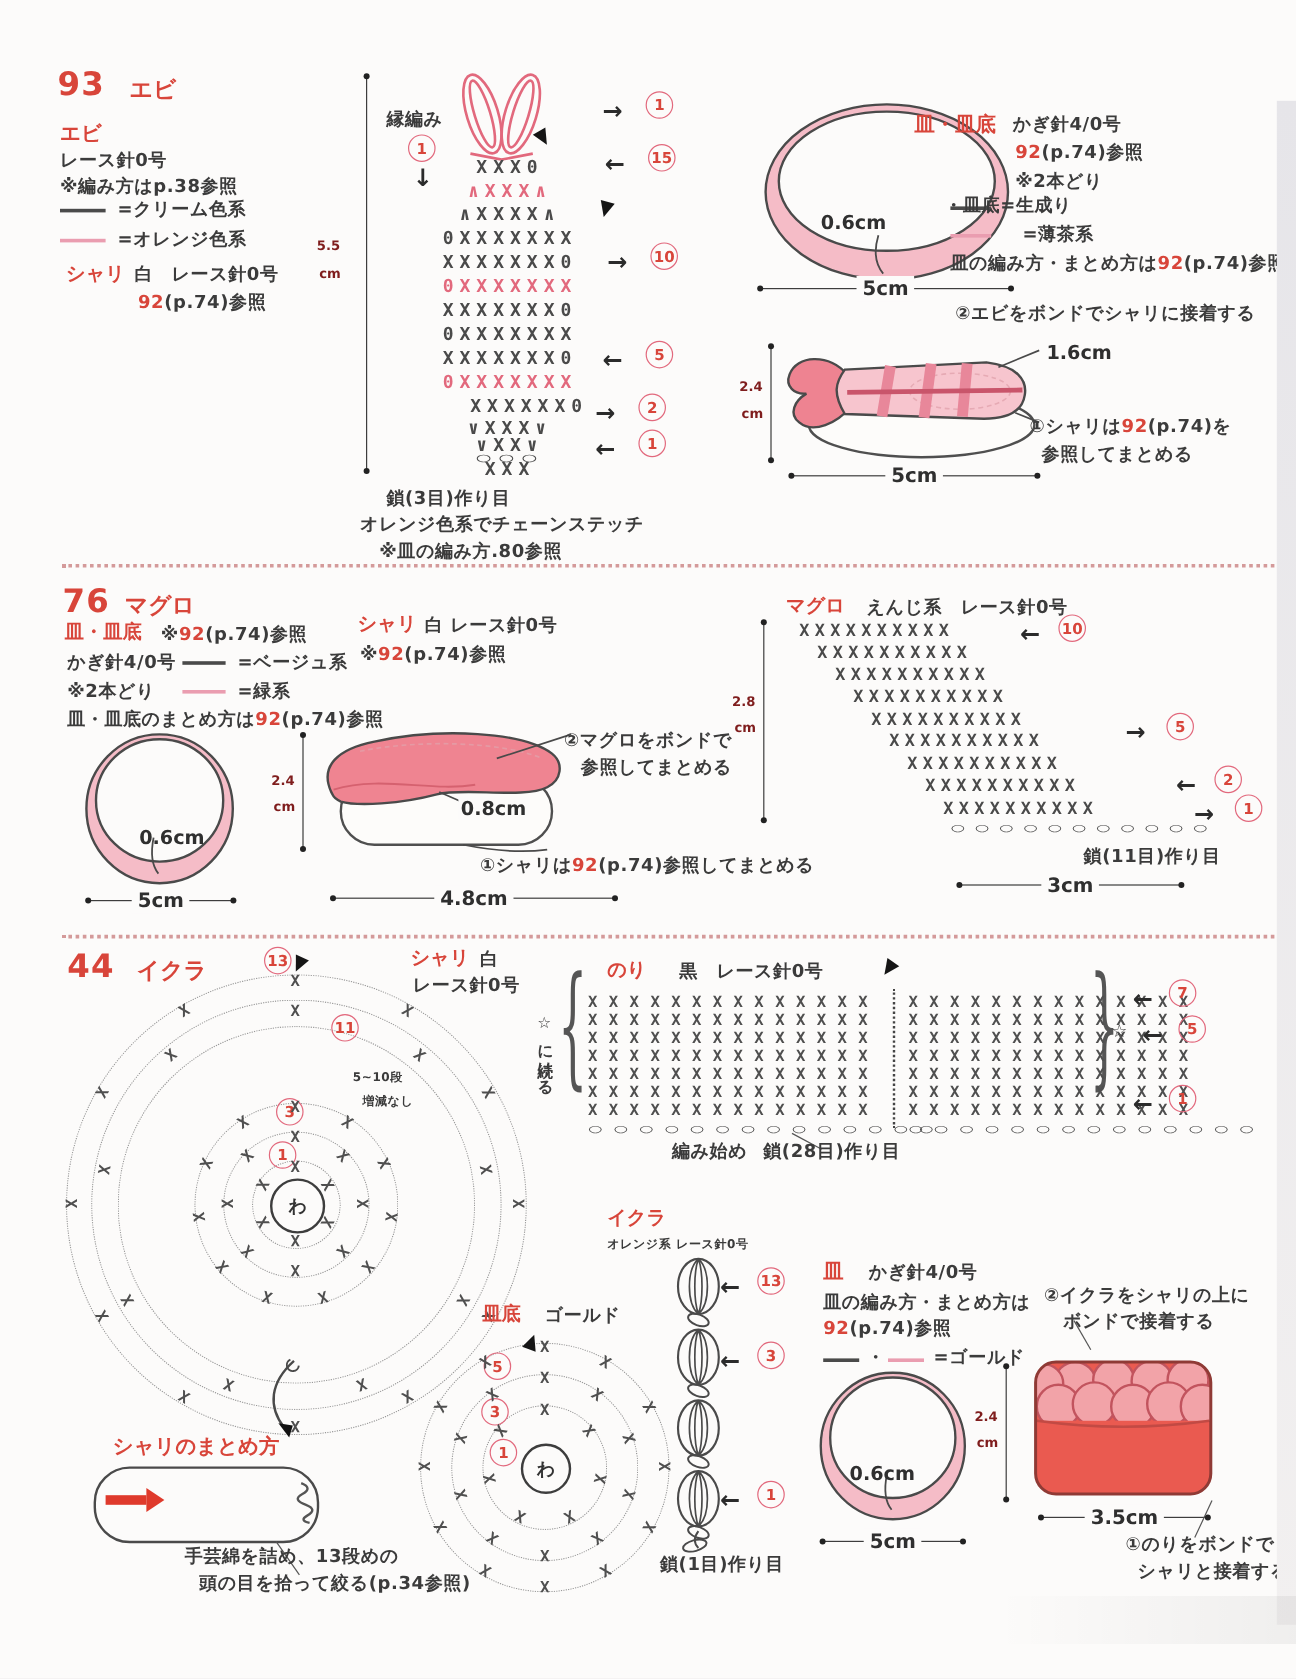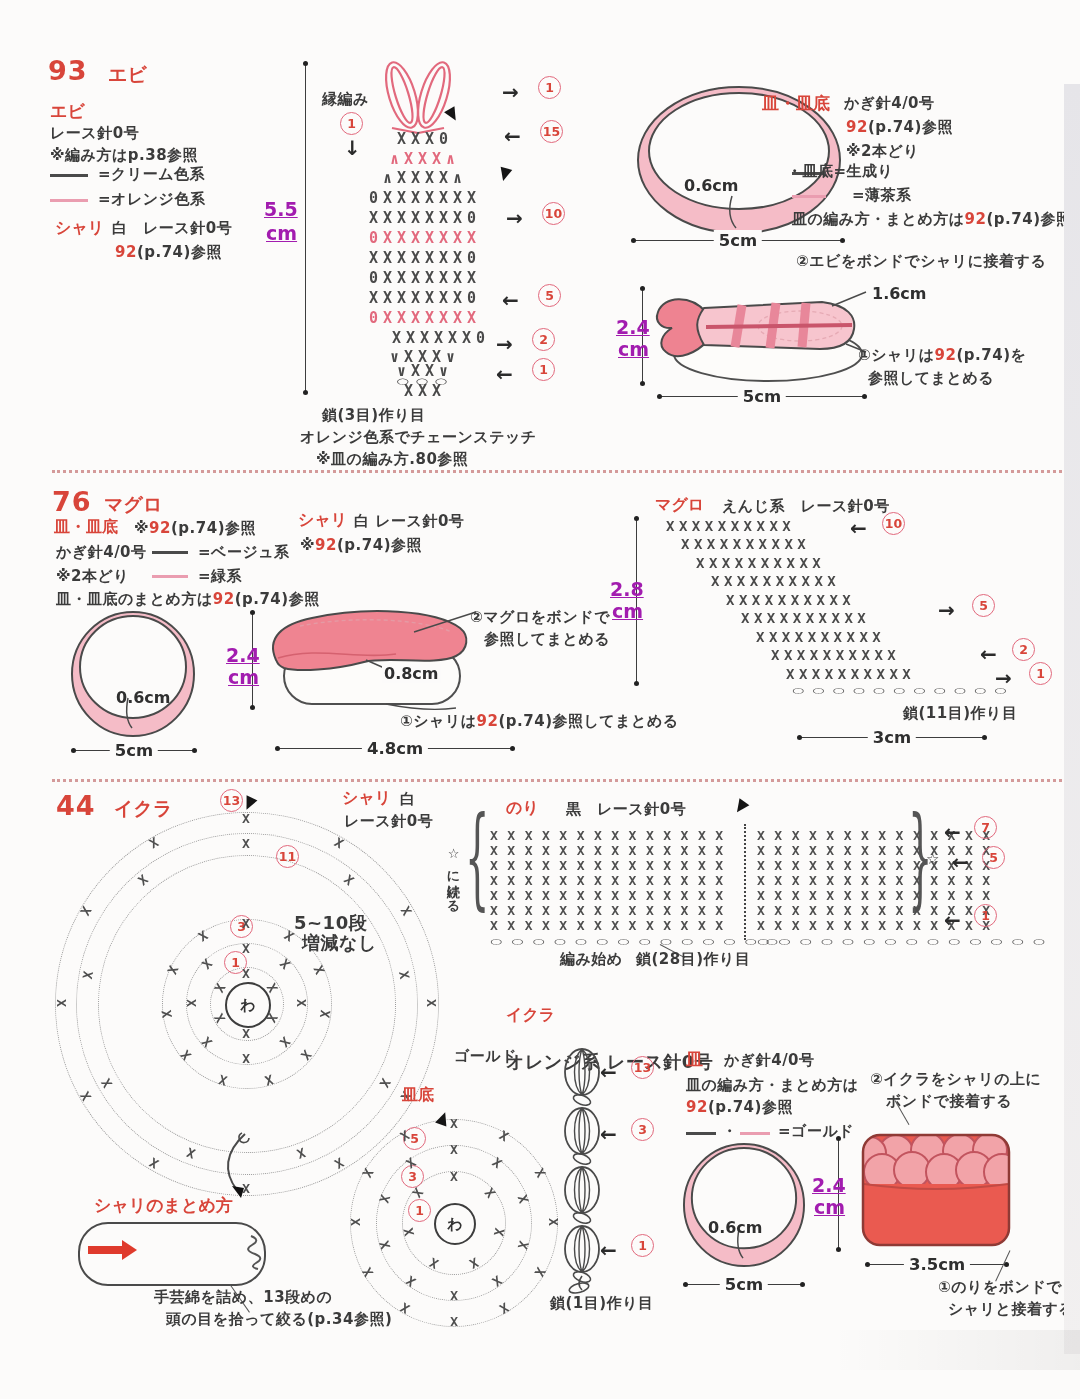--- a/index.html
+++ b/index.html
@@ -1,20 +1,20 @@
 <!DOCTYPE html>
 <html><head>
 <meta charset="utf-8">
 <style>
   html,body{margin:0;padding:0;background:#e9e7e6;}
   #page{position:relative;width:1080px;height:1399px;margin:0 auto;background:#fcfbfa;
         font-family:"DejaVu Sans",sans-serif;overflow:hidden;}
   .abs{position:absolute;}
   .t{position:absolute;font-size:15px;font-weight:600;color:#3b3b3b;white-space:nowrap;letter-spacing:.5px;}
-  .sm{font-size:18px;margin-top:20px;}
+  .sm{font-size:10px;}
   .b{font-weight:700;}
   .red{color:#d8453a;}
   .secnum{position:absolute;font-size:27px;font-weight:700;color:#d8453a;letter-spacing:1px;}
   .secname{position:absolute;font-size:19px;font-weight:700;color:#d8453a;}
   .part{position:absolute;font-size:17px;font-weight:700;color:#d8453a;white-space:nowrap;}
   .cnum{position:absolute;box-sizing:border-box;width:23px;height:23px;border:1.6px solid #e2697d;
         border-radius:50%;color:#d8453a;font-size:12.5px;font-weight:700;display:flex;
         align-items:center;justify-content:center;}
   .arr{position:absolute;font-size:20px;font-weight:700;color:#2b2b2b;line-height:1;}
   .arr.l::before{content:"←";} .arr.r::before{content:"→";} .arr.d::before{content:"↓";}
@@ -28,21 +28,21 @@
   .chainr{position:absolute;font-size:15px;font-weight:700;color:#4a4a4a;white-space:nowrap;
         transform:scaleY(.55);text-align:center;}
   .vdim{position:absolute;border-left:1.7px solid #3d3d3d;width:0;}
   .vdim::before,.vdim::after{content:"";position:absolute;left:-3.3px;width:5px;height:5px;background:#222;border-radius:50%;}
   .vdim::before{top:-2px;} .vdim::after{bottom:-2px;}
   .hdim{position:absolute;border-top:1.7px solid #3d3d3d;height:0;}
   .hdim::before,.hdim::after{content:"";position:absolute;top:-3.3px;width:5px;height:5px;background:#222;border-radius:50%;}
   .hdim::before{left:-1px;} .hdim::after{right:-1px;}
   .hdim .dimlab{position:absolute;left:50%;top:-11px;transform:translate(-50%,0);background:#fcfbfa;
         padding:0 5px;font-size:16.5px;font-weight:700;color:#2f2f2f;white-space:nowrap;line-height:1.3;}
-  .dimv{position:absolute;font-size:19px;font-weight:700;color:#a21caf;white-space:nowrap;text-decoration:underline;}
+  .dimv{position:absolute;font-size:11px;font-weight:700;color:#7f1d1d;white-space:nowrap;}
   .lab-in{position:absolute;font-size:16px;font-weight:700;color:#2f2f2f;white-space:nowrap;}
   .dotc{position:absolute;border:1.5px dotted #9a9a9a;border-radius:50%;}
   .wa{position:absolute;border:2px solid #3d3d3d;border-radius:50%;background:#fcfbfa;display:flex;
         align-items:center;justify-content:center;font-size:15px;font-weight:700;color:#333;}
   .rx{position:absolute;transform:translate(-50%,-50%) rotate(var(--a,0rad));
         font-family:"DejaVu Sans Mono",monospace;font-size:13px;font-weight:700;color:#4f4f4f;}
   .divider{position:absolute;border-top:3px dotted #d49a9a;width:1010px;left:52px;}
   .btri{position:absolute;width:0;height:0;border:6px solid transparent;border-top:13px solid #151515;}
   .vtext{position:absolute;writing-mode:vertical-rl;font-size:13px;font-weight:700;color:#3b3b3b;}
   .brace{position:absolute;font-family:"DejaVu Serif",serif;font-size:48px;color:#555;
@@ -432,21 +432,21 @@
   <div class="dimv" style="left:812px;top:1174px">2.4</div>
   <div class="dimv" style="left:814px;top:1196px">cm</div>
   <div class="hdim" style="left:866px;top:1264px;width:142px">
     <span class="dimlab">3.5cm</span>
   </div>
   <div class="leader" style="left:1010px;top:1250px;width:34px;transform:rotate(115deg)"></div>
   <div class="t" style="left:938px;top:1278px">①のりをボンドで</div>
   <div class="t" style="left:948px;top:1300px">シャリと接着する</div>
 
   <div class="part" style="left:402px;top:1085px;font-size:16px">皿底</div>
-  <div class="t" style="left:454px;top:1047px">ゴールド</div>
+  <div class="t" style="left:454px;top:1087px">ゴールド</div>
   <div class="abs" style="left:346px;top:1102px;width:216px;height:222px">
     <div class="dotc" style="left:4px;top:17px;width:206px;height:206px"></div>
     <div class="dotc" style="left:30px;top:43px;width:154px;height:154px"></div>
     <div class="dotc" style="left:56px;top:69px;width:102px;height:102px"></div>
     <div class="wa" style="left:88px;top:101px;width:38px;height:38px">わ</div>
     <div class="cnum" style="left:57px;top:25px">5</div>
     <div class="cnum" style="left:55px;top:63px">3</div>
     <div class="cnum" style="left:62px;top:97px">1</div>
     <div class="btri" style="left:92px;top:4px;transform:rotate(200deg)"></div>
   <span class="rx" style="left: 108px; top: 21px; --a: 0rad;">X</span>

